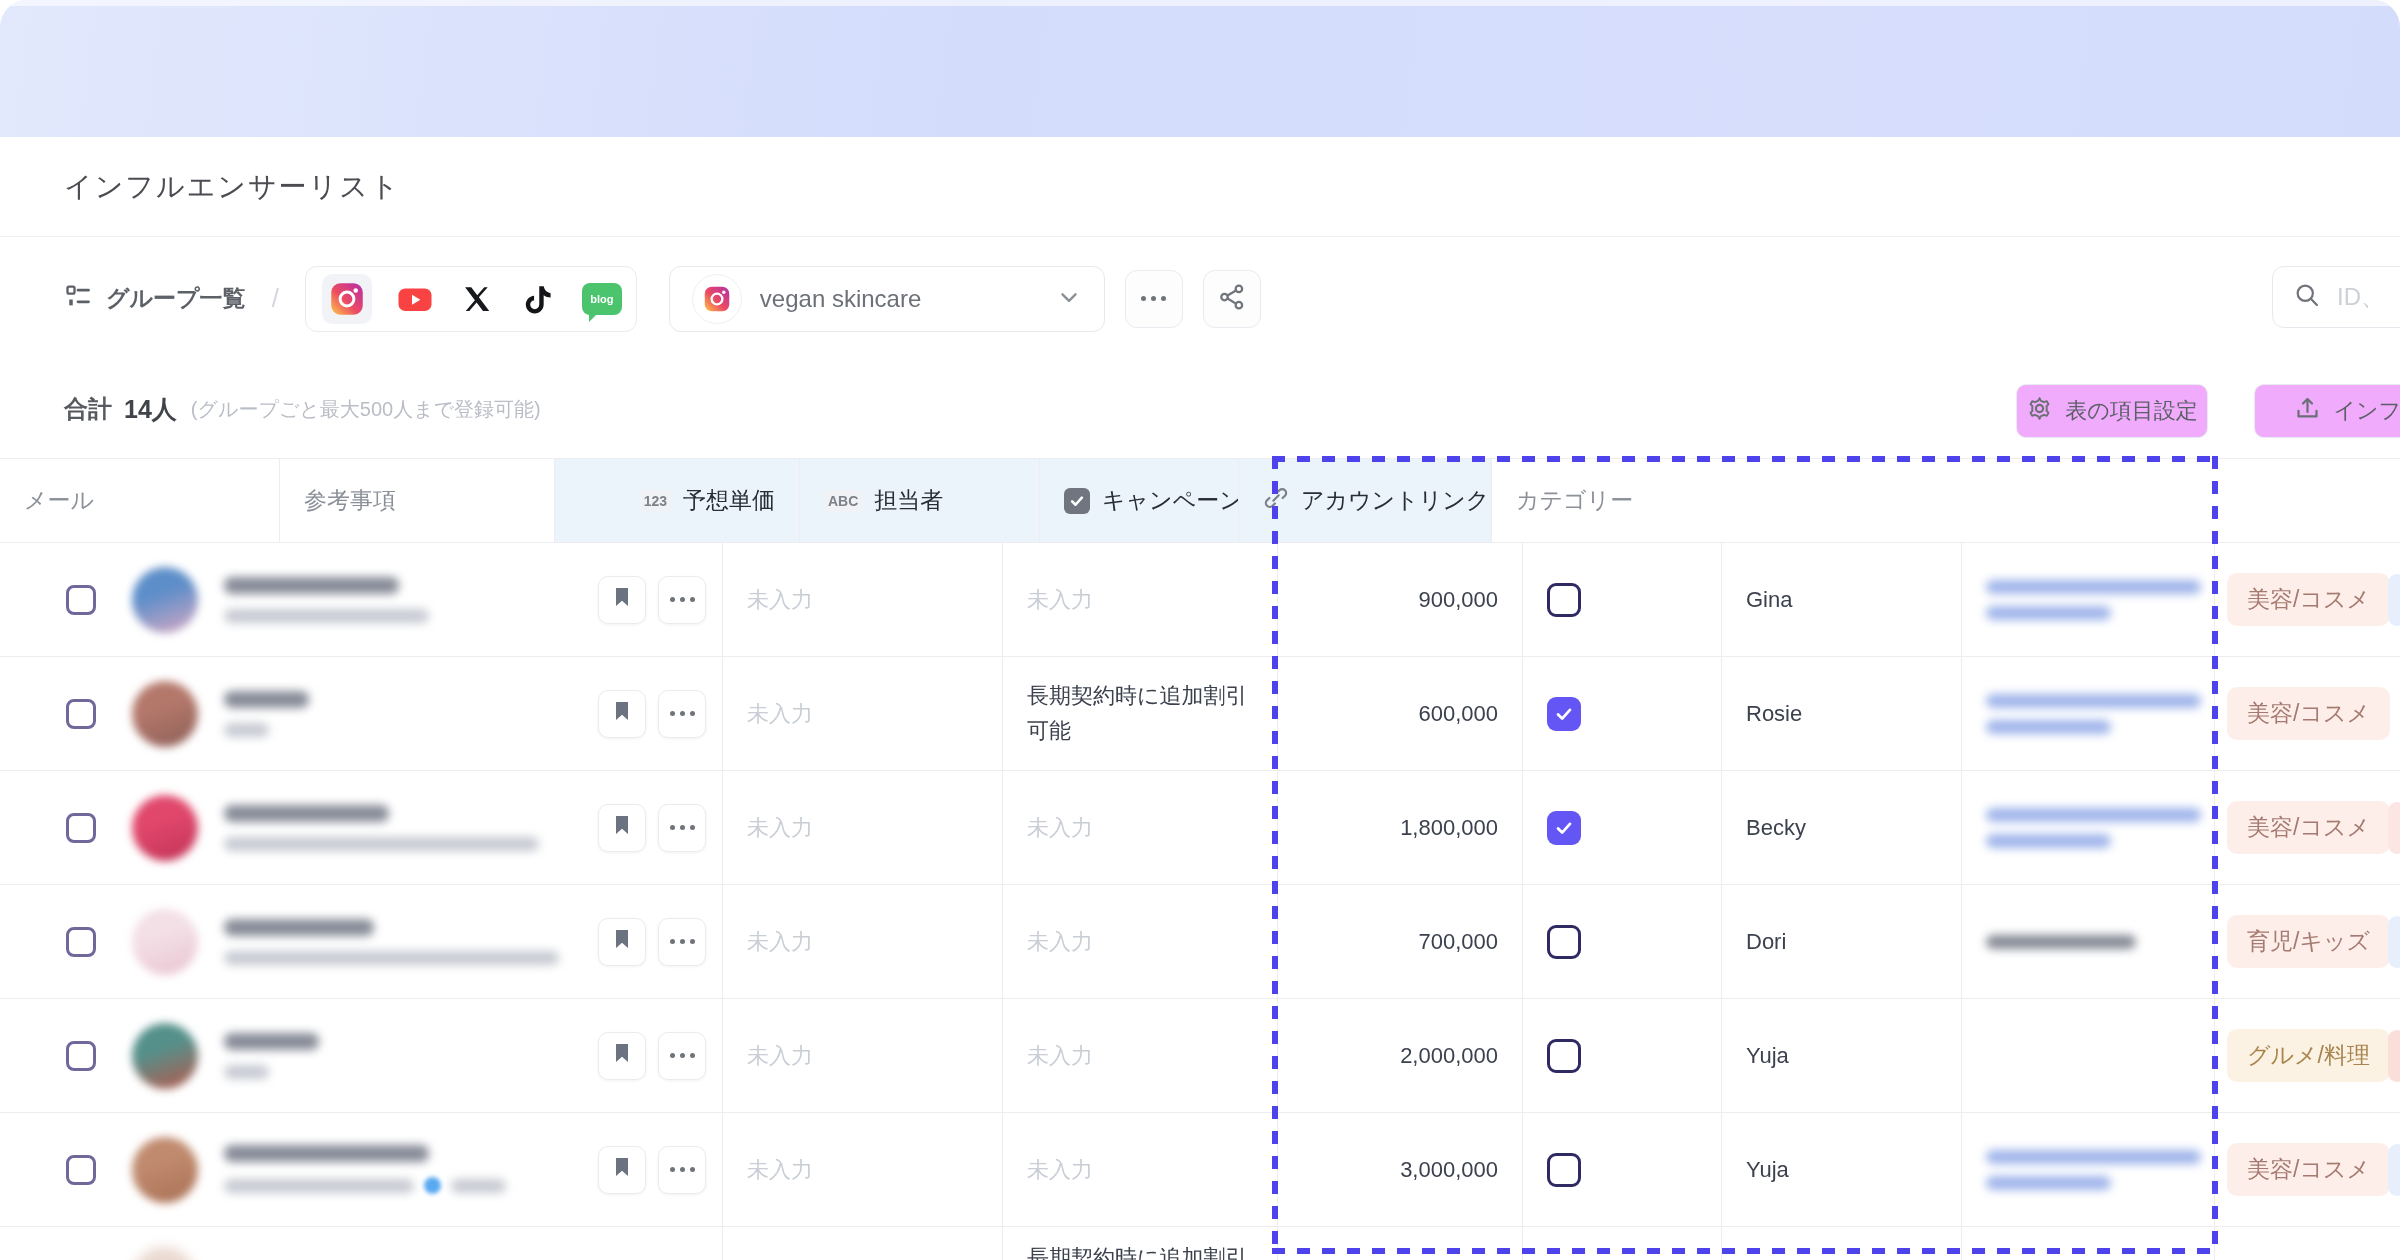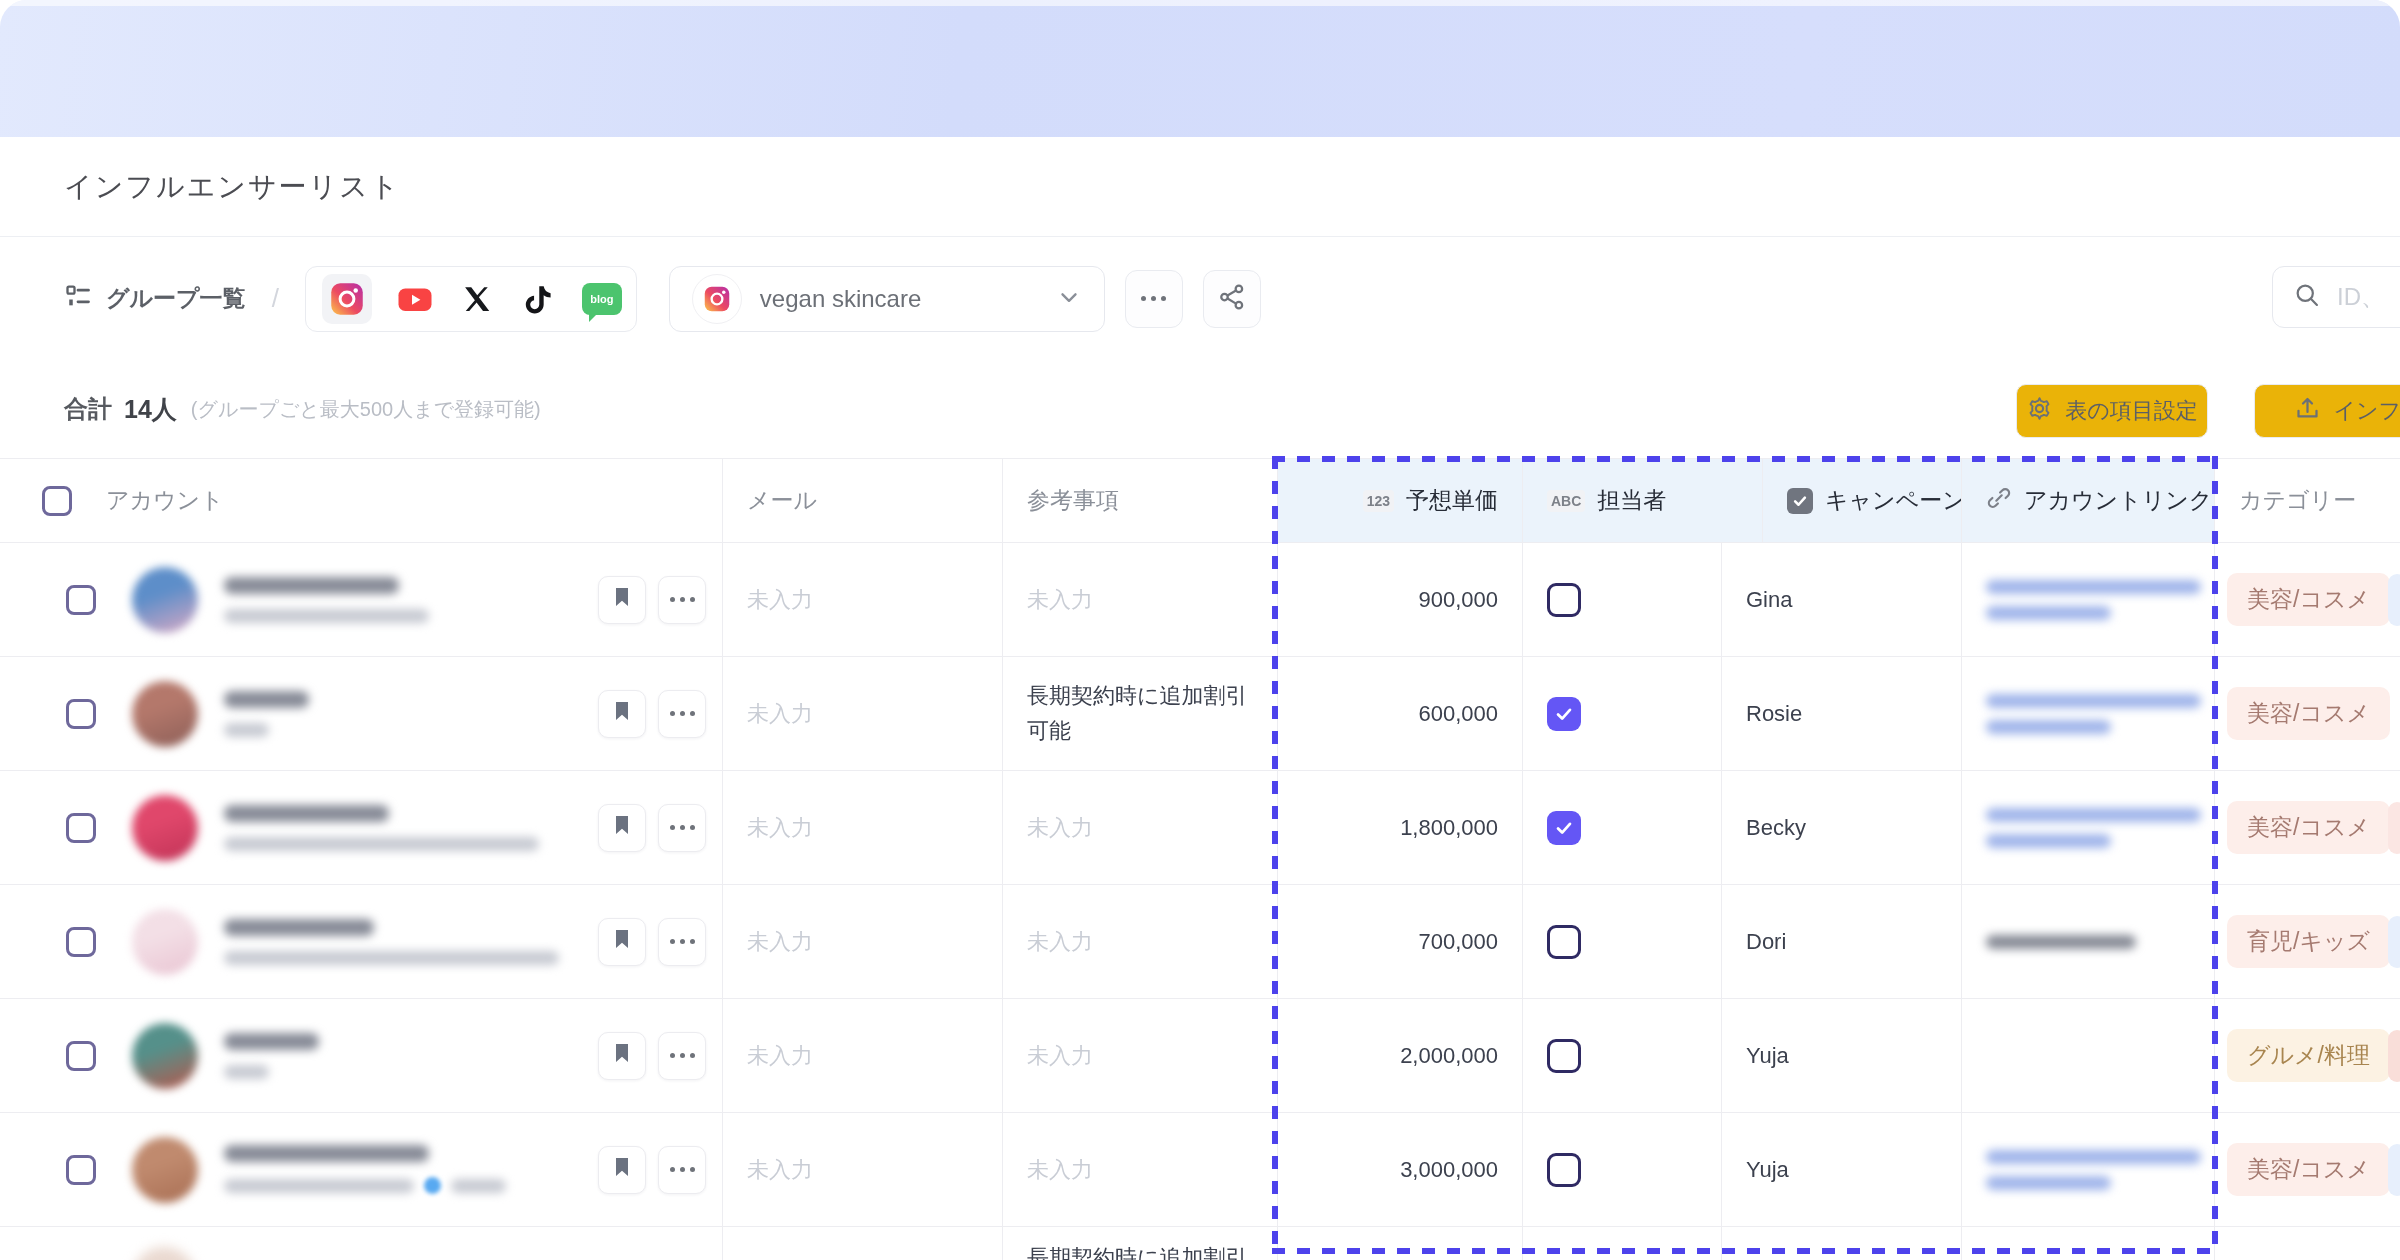--- a/index.html
+++ b/index.html
@@ -39,21 +39,21 @@
   .search-box{position:absolute;left:2272px;top:266px;width:220px;height:62px;border:1px solid #e6e8ee;border-radius:12px;
     display:flex;align-items:center;gap:16px;padding:0 20px;box-sizing:border-box;background:#fff;}
   .search-ph{font-size:24px;color:#ccd0d7;}
 
   
   .summary-bar{position:absolute;top:360px;left:0;width:2400px;height:98px;display:flex;align-items:center;
     padding-left:64px;box-sizing:border-box;}
   .sum-label{font-size:24px;color:#56595f;font-weight:700;}
   .sum-count{font-size:25px;color:#404349;font-weight:700;margin-left:12px;}
   .sum-note{font-size:20px;color:#b9bdc5;margin-left:14px;}
-  .pill-btn{position:absolute;height:54px;border:1px solid #e9ebf0;border-radius:10px;background:#eab308;
+  .pill-btn{position:absolute;height:54px;border:1px solid #e9ebf0;border-radius:10px;background:#f0abfc;
     display:flex;align-items:center;justify-content:center;gap:12px;font-size:22px;color:#5b5f66;cursor:pointer;box-sizing:border-box;}
   .settings-btn{left:2016px;top:384px;width:192px;}
   .export-btn{left:2254px;top:384px;width:210px;}
 
   
   .table{position:absolute;top:458px;left:0;width:2400px;}
   .thead{display:flex;height:85px;border-top:1px solid #ededf1;border-bottom:1px solid #ededf1;box-sizing:border-box;}
   .th{display:flex;align-items:center;gap:12px;padding:0 24px;font-size:23px;color:#8b9099;box-sizing:border-box;
     border-right:1px solid #ededf1;overflow:hidden;white-space:nowrap;flex:none;}
   .th:last-child{border-right:none;}
@@ -242,24 +242,20 @@
       <svg width="27" height="27" viewBox="0 0 24 24">
           <path d="M12 15 V4 M8 7.5 L12 3.5 L16 7.5" fill="none" stroke="#6b7076" stroke-width="2" stroke-linecap="round" stroke-linejoin="round"></path>
           <path d="M4 14 V19 H20 V14" fill="none" stroke="#6b7076" stroke-width="2" stroke-linecap="round" stroke-linejoin="round"></path>
         </svg>
     </span>
     <span>インフル</span>
   </div>
 
   <div class="table">
     <div class="thead" id="thead">
-        <div class="th" style="width: 723px; padding: 0px;">
-          <div class="cb" style="margin-left: 42px; margin-right: 22px;"></div>
-          <span>アカウント</span>
-        </div>
         <div class="th" style="width: 280px;">
           <span>メール</span>
         </div>
         <div class="th" style="width: 275px;">
           <span>参考事項</span>
         </div>
         <div class="th sel right" style="width: 245px;">
           <span class="chip">123</span>
           <span>予想単価</span>
         </div>

